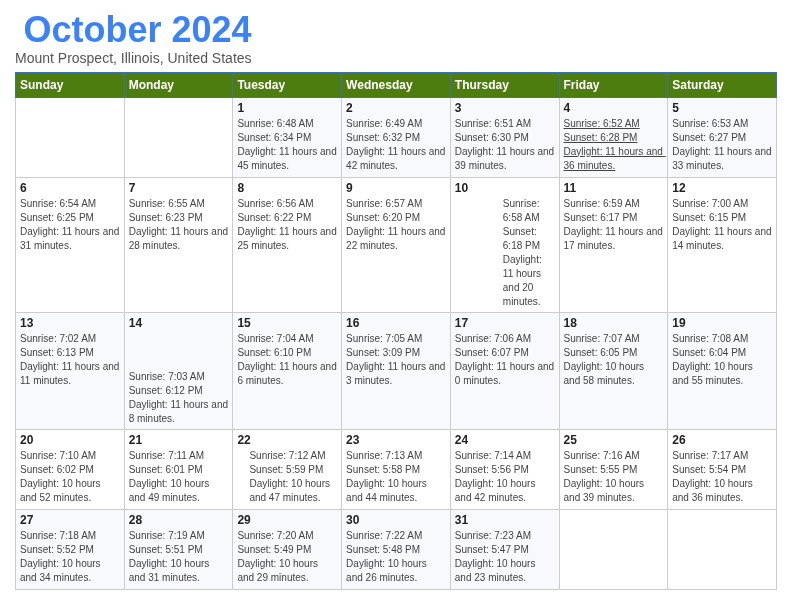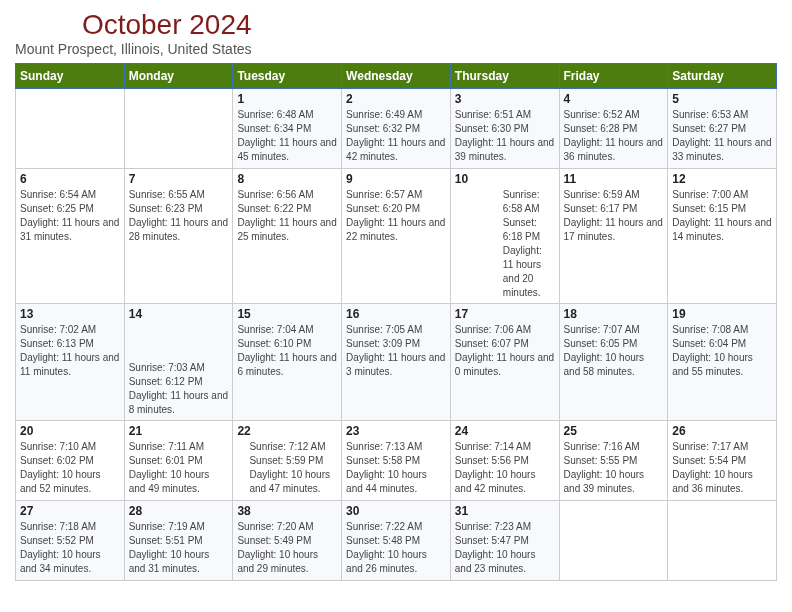--- a/index.html
+++ b/index.html
@@ -44,23 +44,23 @@
     }
     .logo-icon {
       width: 28px;
       height: 28px;
       margin-right: 4px;
     }
     .title-block {
       text-align: right;
     }
     .month-title {
-      font-size: 28px;
-      font-weight: normal;
-      color: #7f1d1d;
+      font-size: 36px;
+      font-weight: bold;
+      color: #3b82f6;
       line-height: 1.1;
     }
     .subtitle {
       font-size: 14px;
       color: #555;
     }
     table {
       width: 100%;
       border-collapse: collapse;
       table-layout: fixed;
@@ -141,21 +141,21 @@
 Daylight: 11 hours and 42 minutes.</div>
           </td>
           <td>
             <span class="day-num">3</span>
             <div class="day-info" style="white-space: pre-wrap;">Sunrise: 6:51 AM
 Sunset: 6:30 PM
 Daylight: 11 hours and 39 minutes.</div>
           </td>
           <td>
             <span class="day-num">4</span>
-            <div class="day-info" style="white-space: pre-wrap;">Sunrise: 6:52 AM
+            <div class="day-info" style="white-space: pre-wrap; text-decoration: underline;">Sunrise: 6:52 AM
 Sunset: 6:28 PM
 Daylight: 11 hours and 36 minutes.</div>
           </td>
           <td>
             <span class="day-num">5</span>
             <div class="day-info" style="white-space: pre-wrap;">Sunrise: 6:53 AM
 Sunset: 6:27 PM
 Daylight: 11 hours and 33 minutes.</div>
           </td>
         </tr>
@@ -298,21 +298,21 @@
 Sunset: 5:52 PM
 Daylight: 10 hours and 34 minutes.</div>
           </td>
           <td>
             <span class="day-num">28</span>
             <div class="day-info" style="white-space: pre-wrap;">Sunrise: 7:19 AM
 Sunset: 5:51 PM
 Daylight: 10 hours and 31 minutes.</div>
           </td>
           <td>
-            <span class="day-num">38</span>
+            <span class="day-num">29</span>
             <div class="day-info" style="white-space: pre-wrap;">Sunrise: 7:20 AM
 Sunset: 5:49 PM
 Daylight: 10 hours and 29 minutes.</div>
           </td>
           <td>
             <span class="day-num">30</span>
             <div class="day-info" style="white-space: pre-wrap;">Sunrise: 7:22 AM
 Sunset: 5:48 PM
 Daylight: 10 hours and 26 minutes.</div>
           </td>

